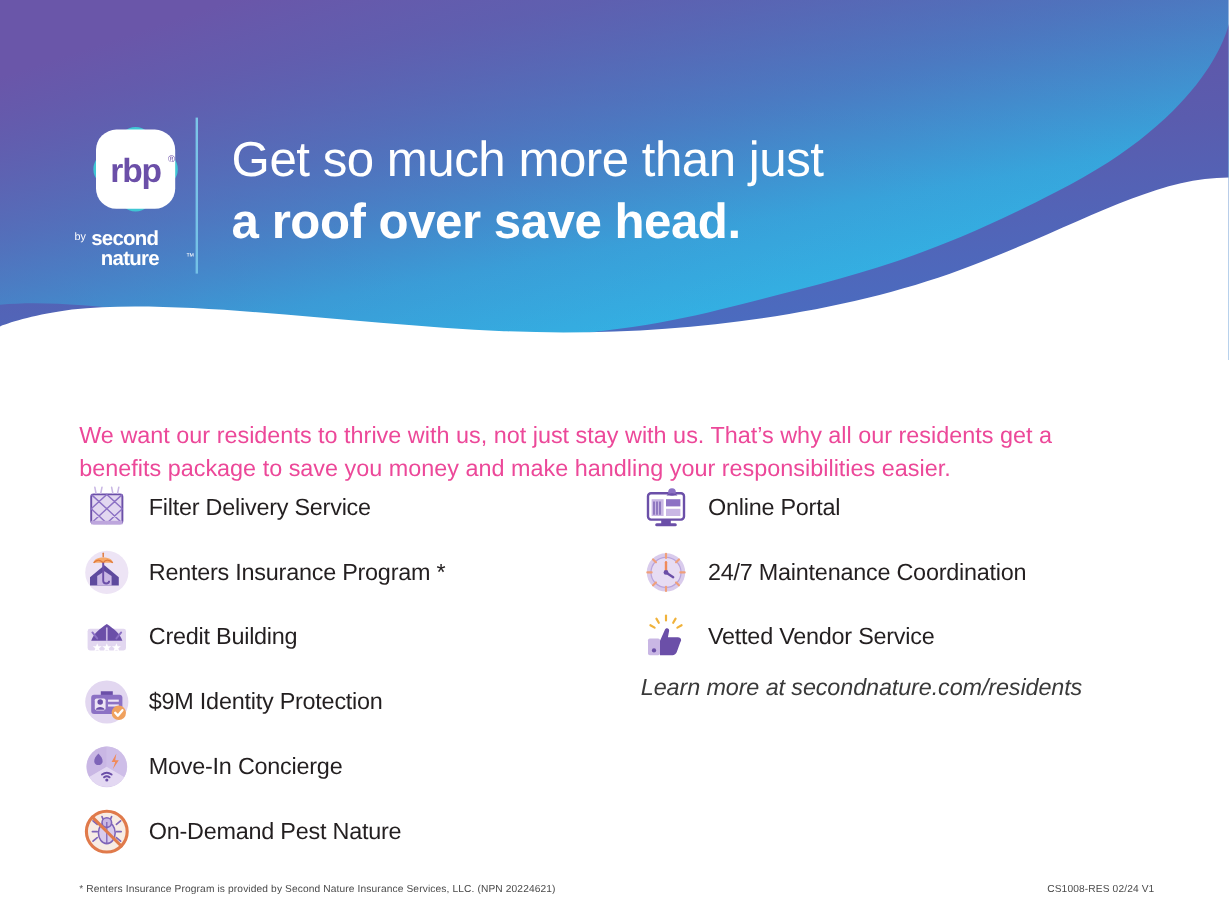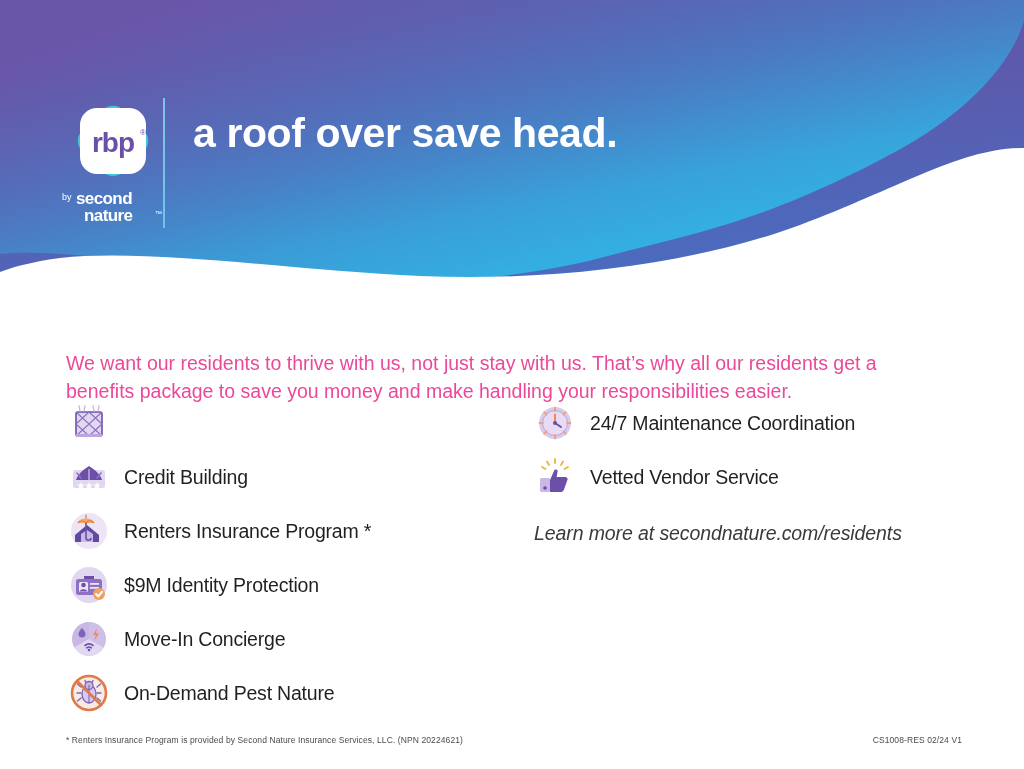--- a/index.html
+++ b/index.html
@@ -39,21 +39,21 @@
   .col{position:absolute;top:0;}
   .col-left{left:0;width:450px;}
   .col-right{left:466px;width:440px;}
 
   .benefit{position:relative;height:54px;display:flex;align-items:center;}
   .benefit .ico{width:46px;height:46px;flex:0 0 46px;margin-right:12px;
                 display:flex;align-items:center;justify-content:center;}
   .benefit .ico svg{display:block;}
   .benefit .lbl{font-size:19.5px;color:#231f20;font-weight:500;letter-spacing:-0.2px;white-space:nowrap;}
 
-  .learnmore{position:relative;margin-top:18px;margin-left:2px;font-size:19.5px;
+  .learnmore{position:relative;margin-top:4px;margin-left:2px;font-size:19.5px;
              font-style:italic;color:#3a3a3a;letter-spacing:-0.1px;}
 
   .footnote{position:absolute;left:66px;top:735px;font-size:8.5px;color:#4a4a4a;letter-spacing:.1px;}
   .doccode{position:absolute;right:62px;top:735px;font-size:8.5px;color:#4a4a4a;letter-spacing:.1px;}
 </style>
 </head>
 <body>
 
 <div class="page">
 
@@ -109,20 +109,21 @@
           <text x="2" y="14" font-family="'Liberation Sans', sans-serif" font-size="9" fill="#ffffff">by</text>
           <text x="16" y="18" font-family="'Liberation Sans', sans-serif" font-size="17" font-weight="700" fill="#ffffff" letter-spacing="-0.6">second</text>
           <text x="24" y="35" font-family="'Liberation Sans', sans-serif" font-size="17" font-weight="700" fill="#ffffff" letter-spacing="-0.6">nature</text>
           <text x="95" y="30" font-family="'Liberation Sans', sans-serif" font-size="7" fill="#ffffff">™</text>
         </svg>
       </div>
 
       <div class="divider"></div>
 
       <div class="headline">
+        <span class="l1">Get so much more than just</span>
         <span class="l2">a roof over save head.</span>
       </div>
     </div>
   </div>
 
   <p class="intro">We want our residents to thrive with us, not just stay with us. That’s why all our residents get a benefits package to save you money and make handling your responsibilities easier.</p>
 
   <div class="cols">
 
     <div class="col col-left">
@@ -130,52 +131,53 @@
       <div class="benefit">
         <span class="ico">
           <svg width="42" height="42" viewBox="0 0 42 42">
             <rect x="8" y="10" width="26" height="24" rx="2" fill="#E2D7F0" stroke="#6B4FA8" stroke-width="1.6"></rect>
             <path d="M8 10 L21 22 L34 10 M8 34 L21 22 L34 34 M8 22 L21 10 L34 22 M8 22 L21 34 L34 22" fill="none" stroke="#8C71C4" stroke-width="1.2"></path>
             <rect x="8" y="32" width="26" height="3" fill="#BDA6DD"></rect>
             <path d="M12 9 L11 4 M16 9 L17 4" stroke="#C9B7E4" stroke-width="1.3" stroke-linecap="round"></path>
             <path d="M26 9 L25 4 M30 9 L31 4" stroke="#C9B7E4" stroke-width="1.3" stroke-linecap="round"></path>
           </svg>
         </span>
+        <span class="lbl">Filter Delivery Service</span>
+      </div>
+
+      <div class="benefit">
+        <span class="ico">
+          <svg width="42" height="42" viewBox="0 0 42 42">
+            <circle cx="21" cy="21" r="18" fill="#EDE4F5"></circle>
+            <path d="M7 25 L19 15 L31 25 L31 32 L7 32 Z" fill="#5E4A9E"></path>
+            <path d="M13 32 L13 24 L19 20 L25 24 L25 32 Z" fill="#C9B7E4"></path>
+            <path d="M10 13 C10 7 26 7 26 13 Z" fill="#F6A96B"></path>
+            <path d="M10 13 C13 10 15 10 18 13 C20 10 23 10 26 13" fill="none" stroke="#E07A3B" stroke-width="1.1"></path>
+            <path d="M18 13 L18 28 C18 31 23 31 23 28" fill="none" stroke="#6B4FA8" stroke-width="1.6"></path>
+            <path d="M18 8 L18 5" stroke="#E07A3B" stroke-width="1.2" stroke-linecap="round"></path>
+          </svg>
+        </span>
+        <span class="lbl">Renters Insurance Program *</span>
       </div>
 
       <div class="benefit">
         <span class="ico">
           <svg width="42" height="42" viewBox="0 0 42 42">
             <rect x="5" y="14" width="32" height="18" rx="2" fill="#E2D7F0"></rect>
             <path d="M21 10 C15 14 10 18 8 24 L34 24 C32 18 27 14 21 10 Z" fill="#6B4FA8"></path>
             <path d="M21 13 L21 24" stroke="#C9B7E4" stroke-width="1.4"></path>
             <path d="M13 22 L9 17 M29 22 L33 17" stroke="#8C71C4" stroke-width="1.6" stroke-linecap="round"></path>
             <g fill="#ffffff">
               <path d="M13 26 L14 28.6 L16.8 28.6 L14.6 30.3 L15.4 33 L13 31.4 L10.6 33 L11.4 30.3 L9.2 28.6 L12 28.6 Z"></path>
               <path d="M21 26 L22 28.6 L24.8 28.6 L22.6 30.3 L23.4 33 L21 31.4 L18.6 33 L19.4 30.3 L17.2 28.6 L20 28.6 Z"></path>
               <path d="M29 26 L30 28.6 L32.8 28.6 L30.6 30.3 L31.4 33 L29 31.4 L26.6 33 L27.4 30.3 L25.2 28.6 L28 28.6 Z"></path>
             </g>
           </svg>
         </span>
         <span class="lbl">Credit Building</span>
-      </div>
-
-      <div class="benefit">
-        <span class="ico">
-          <svg width="42" height="42" viewBox="0 0 42 42">
-            <circle cx="21" cy="21" r="18" fill="#EDE4F5"></circle>
-            <path d="M7 25 L19 15 L31 25 L31 32 L7 32 Z" fill="#5E4A9E"></path>
-            <path d="M13 32 L13 24 L19 20 L25 24 L25 32 Z" fill="#C9B7E4"></path>
-            <path d="M10 13 C10 7 26 7 26 13 Z" fill="#F6A96B"></path>
-            <path d="M10 13 C13 10 15 10 18 13 C20 10 23 10 26 13" fill="none" stroke="#E07A3B" stroke-width="1.1"></path>
-            <path d="M18 13 L18 28 C18 31 23 31 23 28" fill="none" stroke="#6B4FA8" stroke-width="1.6"></path>
-            <path d="M18 8 L18 5" stroke="#E07A3B" stroke-width="1.2" stroke-linecap="round"></path>
-          </svg>
-        </span>
-        <span class="lbl">Renters Insurance Program *</span>
       </div>
 
       <div class="benefit">
         <span class="ico">
           <svg width="42" height="42" viewBox="0 0 42 42">
             <circle cx="21" cy="21" r="18" fill="#E2D7F0"></circle>
             <path d="M16 12 L26 12 L26 16 L16 16 Z" fill="#6B4FA8"></path>
             <rect x="8" y="15" width="26" height="16" rx="2.5" fill="#8C71C4"></rect>
             <rect x="11" y="18" width="9" height="10" rx="1.5" fill="#EDE4F5"></rect>
             <circle cx="15.5" cy="21" r="2.3" fill="#6B4FA8"></circle>
@@ -229,20 +231,40 @@
             <path d="M9 9 L33 33" stroke="#E07A4B" stroke-width="2.6" stroke-linecap="round"></path>
           </svg>
         </span>
         <span class="lbl">On-Demand Pest Nature</span>
       </div>
 
     </div>
 
     <div class="col col-right">
 
+      <div class="benefit">
+        <span class="ico">
+          <svg width="42" height="42" viewBox="0 0 42 42">
+            <rect x="6" y="9" width="30" height="22" rx="2.5" fill="#ffffff" stroke="#6B4FA8" stroke-width="2"></rect>
+            <rect x="9" y="14" width="10" height="14" fill="#C9B7E4"></rect>
+            <g stroke="#6B4FA8" stroke-width="1">
+              <path d="M11 16 L11 27"></path>
+                <path d="M13.5 16 L13.5 27"></path>
+                <path d="M16 16 L16 27"></path>
+            </g>
+            <rect x="21" y="14" width="12" height="6" fill="#8C71C4"></rect>
+            <rect x="21" y="22" width="12" height="6" fill="#C9B7E4"></rect>
+            <circle cx="26" cy="8" r="3.2" fill="#8C71C4"></circle>
+            <path d="M21.5 11 C22.5 8.4 29.5 8.4 30.5 11 Z" fill="#6B4FA8"></path>
+            <rect x="17" y="31" width="8" height="4" fill="#6B4FA8"></rect>
+            <rect x="12" y="34" width="18" height="2.6" rx="1.3" fill="#6B4FA8"></rect>
+          </svg>
+        </span>
+        <span class="lbl">Online Portal</span>
+      </div>
 
       <div class="benefit">
         <span class="ico">
           <svg width="42" height="42" viewBox="0 0 42 42">
             <circle cx="21" cy="21" r="16" fill="#D9CBEC"></circle>
             <circle cx="21" cy="21" r="12.5" fill="#E7DCF3" stroke="#B9A4DC" stroke-width="1"></circle>
             <g stroke="#F0A07A" stroke-width="1.8" stroke-linecap="round">
               <path d="M21 5.5 L21 9"></path>
                 <path d="M21 33 L21 36.5"></path>
               <path d="M5.5 21 L9 21"></path>

